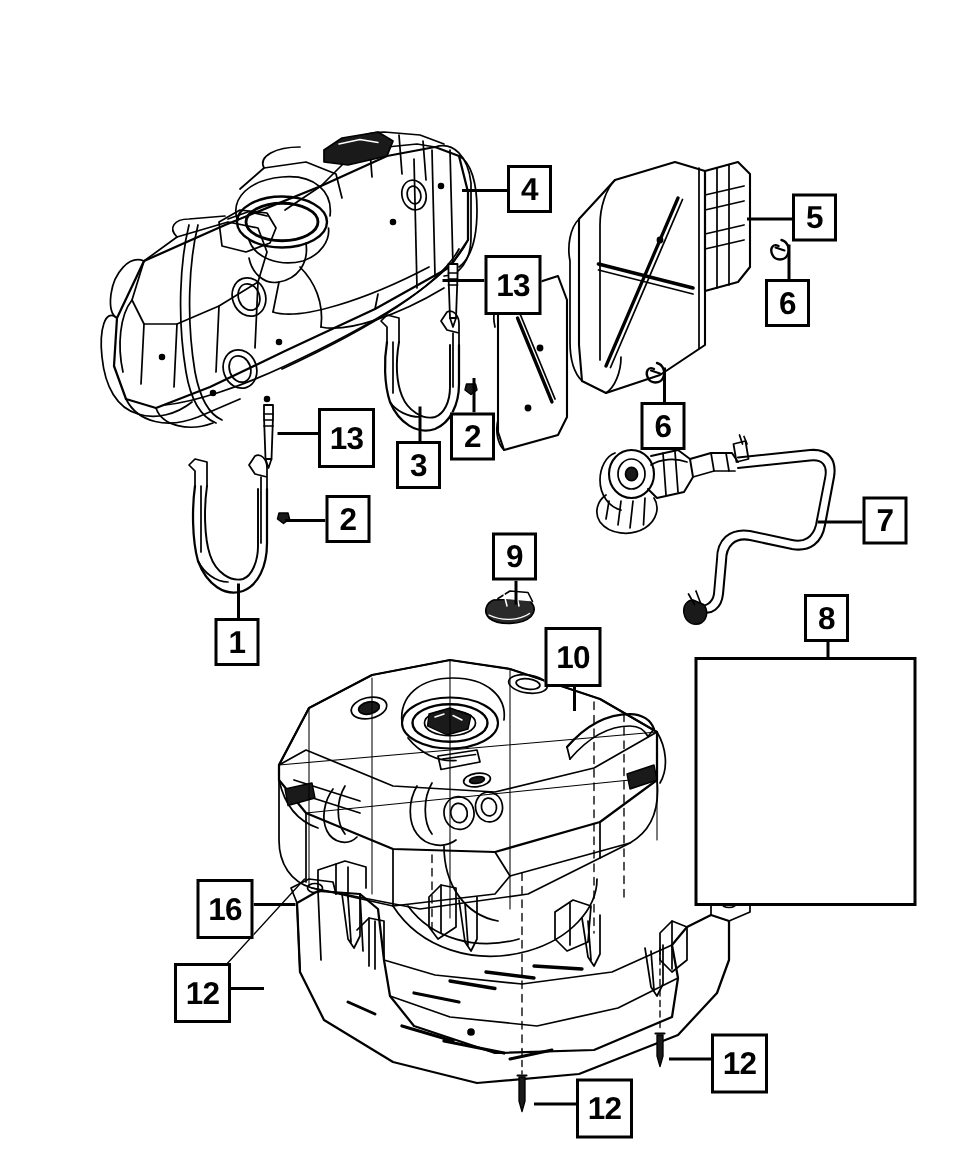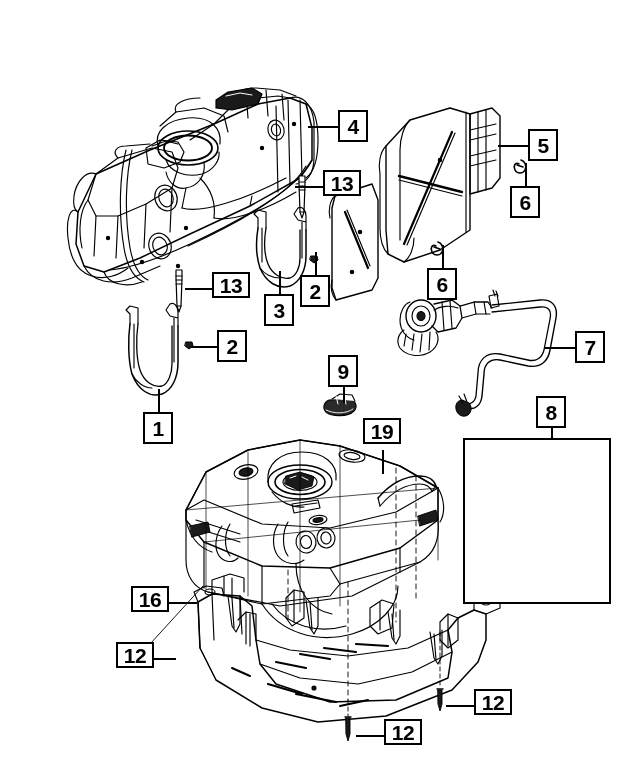--- a/index.html
+++ b/index.html
@@ -29,21 +29,21 @@
     color: #000000;
     font-family: "Liberation Sans", sans-serif;
     font-weight: bold;
     display: flex;
     align-items: center;
     justify-content: center;
     line-height: 1;
     letter-spacing: -0.5px;
   }
   .callout.w1 { width: 30px; height: 32px; font-size: 21px; }
-  .callout.w2 { width: 38px; height: 26px; font-size: 21px; }
+  .callout.w2 { width: 38px; height: 40px; font-size: 21px; }
   .leader {
     position: absolute;
     background: #000000;
   }
   .leader.h { height: 1.6px; }
   .leader.v { width: 1.6px; }
   .inset-frame {
     position: absolute;
     box-sizing: border-box;
     border: 2px solid #000000;
@@ -485,21 +485,21 @@
       <div class="callout w1" style="left: 217px; top: 330px;">2</div>
       <div class="leader v" style="left: 158px; top: 389px; height: 23px;"></div>
       <div class="callout w1" style="left: 143px; top: 412px;">1</div>
       <div class="leader h" style="left: 545px; top: 347px; width: 30px;"></div>
       <div class="callout w1" style="left: 575px; top: 331px;">7</div>
       <div class="leader v" style="left: 343px; top: 387px; height: 16px;"></div>
       <div class="callout w1" style="left: 328px; top: 355px;">9</div>
       <div class="leader v" style="left: 551px; top: 428px; height: 12px;"></div>
       <div class="callout w1" style="left: 536px; top: 396px;">8</div>
       <div class="leader v" style="left: 382px; top: 450px; height: 24px;"></div>
-      <div class="callout w2" style="left: 363px; top: 418px;">19</div>
+      <div class="callout w2" style="left: 363px; top: 418px;">10</div>
       <div class="leader h" style="left: 169px; top: 602px; width: 28px;"></div>
       <div class="callout w2" style="left: 131px; top: 586px;">16</div>
       <div class="leader h" style="left: 154px; top: 658px; width: 22px;"></div>
       <div class="callout w2" style="left: 116px; top: 642px;">12</div>
       <div class="leader h" style="left: 446px; top: 705px; width: 28px;"></div>
       <div class="callout w2" style="left: 474px; top: 689px;">12</div>
       <div class="leader h" style="left: 356px; top: 735px; width: 28px;"></div>
       <div class="callout w2" style="left: 384px; top: 719px;">12</div>
     </div>
 

